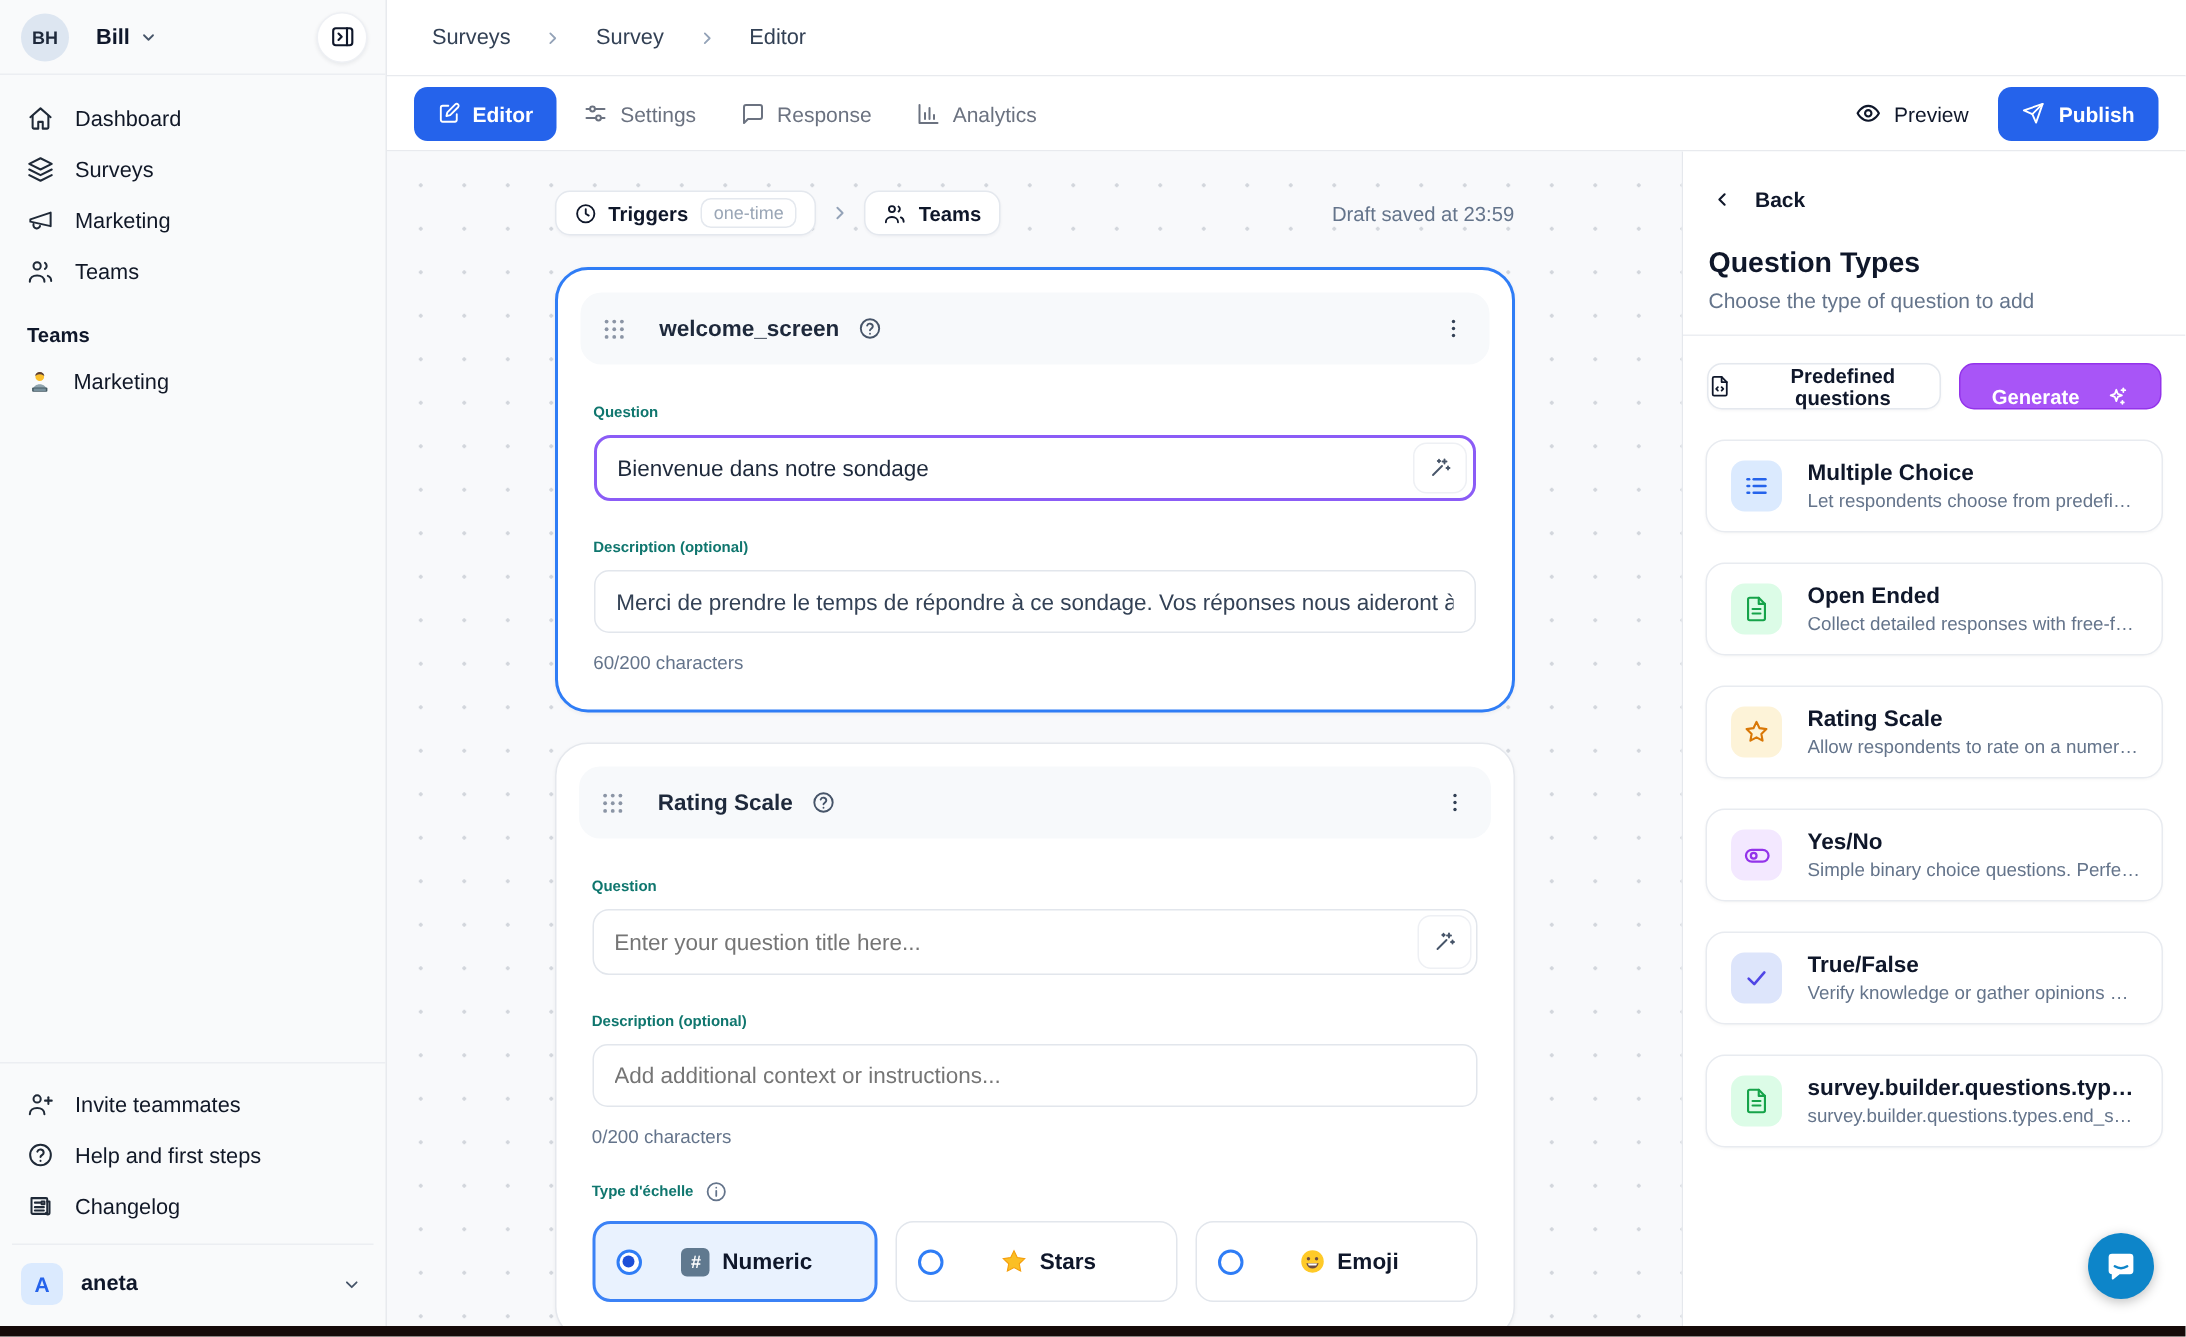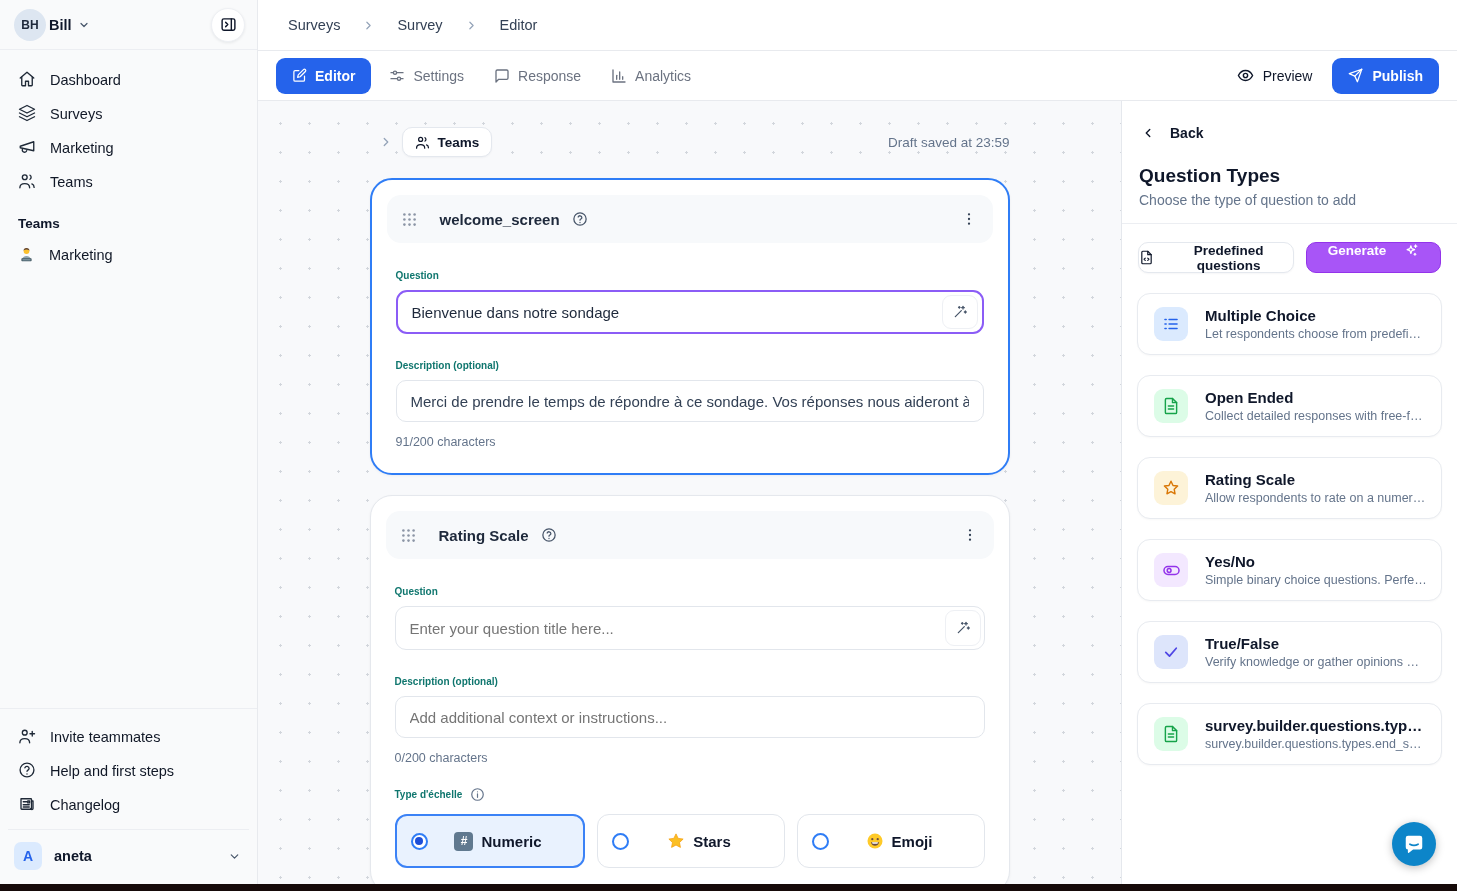--- a/index.html
+++ b/index.html
@@ -6,21 +6,21 @@
   html,body { width:1457px; height:891px; overflow:hidden; font-family:"Liberation Sans","DejaVu Sans",sans-serif; background:#fff; color:#1e293b; }
   svg { display:block; }
 
   .app { position:absolute; left:0; top:0; right:0; bottom:7px; display:flex; }
   .bottom-bar { position:absolute; left:0; right:0; bottom:0; height:7px; background:#160a09; }
 
   
   .sidebar { width:258px; background:#f9fafb; border-right:1px solid #e8eaee; display:flex; flex-direction:column; }
   .sb-header { height:50px; display:flex; align-items:center; padding:0 12px 0 14px; border-bottom:1px solid #eceef2; }
   .ws-avatar { width:32px; height:32px; border-radius:50%; background:#dde6f1; color:#1e293b; font-size:12px; font-weight:bold; display:flex; align-items:center; justify-content:center; }
-  .ws-name { margin-left:3px; font-size:14.5px; font-weight:bold; color:#0f172a; }
+  .ws-name { margin-left:18px; font-size:14.5px; font-weight:bold; color:#0f172a; }
   .ws-chevron { margin-left:6px; color:#475569; }
   .sb-toggle { margin-left:auto; width:34px; height:34px; border-radius:50%; background:#fff; border:1px solid #eef0f4; box-shadow:0 1px 3px rgba(15,23,42,.08); display:flex; align-items:center; justify-content:center; cursor:pointer; }
   .sb-nav { padding:12px 8px 0 8px; }
   .sb-item { display:flex; align-items:flex-end; gap:14px; padding:8px 10px; border-radius:8px; font-size:14.5px; color:#111827; cursor:pointer; }
   .sb-item .ic { width:18px; display:flex; justify-content:center; color:#1f2937; }
   .sb-section-label { padding:18px 18px 8px 18px; font-size:13.5px; font-weight:bold; color:#0f172a; }
   .sb-team-item { display:flex; align-items:center; gap:14px; padding:7px 10px; margin:0 8px; border-radius:8px; font-size:14.5px; color:#111827; cursor:pointer; }
   .sb-footer { margin-top:auto; border-top:1px solid #eceef2; padding:10px 8px 0 8px; }
   .sb-account { display:flex; align-items:center; margin:8px 8px 0 8px; border-top:1px solid #eceef2; padding:12px 8px 14px 6px; cursor:pointer; }
   .acct-avatar { width:28px; height:28px; border-radius:7px; background:#dbeafe; color:#2563eb; font-weight:bold; font-size:14px; display:flex; align-items:center; justify-content:center; }
@@ -77,21 +77,21 @@
   .scale-opt-label { flex:1; display:flex; align-items:center; justify-content:center; gap:8px; font-size:15px; font-weight:bold; color:#0f172a; }
   .keycap { width:19px; height:19px; border-radius:4px; background:#60798f; color:#fff; font-size:12px; font-weight:bold; display:flex; align-items:center; justify-content:center; }
 
   
   .panel { width:336px; background:#fff; border-left:1px solid #e5e8ed; overflow:hidden; display:flex; flex-direction:column; }
   .panel-back { display:flex; align-items:center; gap:15px; padding:24px 17px 0 19px; font-size:14px; font-weight:bold; color:#0f172a; cursor:pointer; }
   .panel-title { padding:24px 17px 0 17px; font-size:19px; font-weight:bold; color:#0f172a; }
   .panel-sub { padding:5px 17px 15px 17px; font-size:14px; color:#64748b; border-bottom:1px solid #eceef2; }
   .panel-actions { display:flex; gap:12px; padding:18px 16px 10px 16px; }
   .predef-btn { flex:1.16; height:31px; display:flex; align-items:center; justify-content:center; gap:10px; background:#fff; border:1px solid #e4e8ee; border-radius:10px; font-size:13.5px; font-weight:bold; color:#0f172a; box-shadow:0 1px 2px rgba(15,23,42,.04); cursor:pointer; font-family:inherit; }
-  .generate-btn { flex:1; height:31px; display:flex; align-items:flex-start; justify-content:center; gap:18px; background:#a855f7; border:1px solid #9333ea; border-radius:10px; font-size:13.5px; font-weight:bold; color:#fff; cursor:pointer; font-family:inherit; }
+  .generate-btn { flex:1; height:31px; display:flex; align-items:flex-end; justify-content:center; gap:18px; background:#a855f7; border:1px solid #9333ea; border-radius:10px; font-size:13.5px; font-weight:bold; color:#fff; cursor:pointer; font-family:inherit; }
   .type-list { padding:10px 15px; display:flex; flex-direction:column; gap:20px; }
   .type-card { display:flex; align-items:center; gap:17px; height:62px; border:1px solid #e8ebf0; border-radius:13px; background:#fff; padding:0 14px 0 16px; box-shadow:0 1px 2px rgba(15,23,42,.03); cursor:pointer; }
   .type-ic { width:34px; height:34px; border-radius:9px; flex:none; display:flex; align-items:center; justify-content:center; }
   .ic-blue { background:#dbeafe; color:#2563eb; }
   .ic-green { background:#dcfce7; color:#16a34a; }
   .ic-amber { background:#fdf3d8; color:#d97706; }
   .ic-purple { background:#f3e8ff; color:#9333ea; }
   .ic-indigo { background:#dde5fb; color:#4f46e5; }
   .type-txt { min-width:0; }
   .type-title { font-size:15px; font-weight:bold; color:#0f172a; white-space:nowrap; overflow:hidden; text-overflow:ellipsis; }
@@ -308,20 +308,30 @@
         </button>
       </div>
     </div>
 
     <div class="content">
 
       <div class="canvas">
         <div class="canvas-inner">
 
           <div class="chip-row">
+            <div class="chip">
+              <span>
+                <svg width="15" height="15" viewBox="0 0 24 24" fill="none" stroke="#0f172a" stroke-width="2" stroke-linecap="round" stroke-linejoin="round">
+                    <circle cx="12" cy="12" r="9.2"></circle>
+                    <polyline points="12 7 12 12 15.2 14"></polyline>
+                  </svg>
+              </span>
+              <span>Triggers</span>
+              <span class="chip-badge">one-time</span>
+            </div>
             <span class="chip-sep">
               <svg width="14" height="14" viewBox="0 0 24 24" fill="none" stroke="currentColor" stroke-width="2.2" stroke-linecap="round" stroke-linejoin="round">
                   <polyline points="9 6 15 12 9 18"></polyline>
                 </svg>
             </span>
             <div class="chip">
               <span>
                 <svg width="15" height="15" viewBox="0 0 24 24" fill="none" stroke="#0f172a" stroke-width="2" stroke-linecap="round" stroke-linejoin="round">
                     <circle cx="9" cy="7" r="3.2"></circle>
                     <path d="M2.5 21c0-3.5 2.8-5.5 6.5-5.5s6.5 2 6.5 5.5"></path>
@@ -376,21 +386,21 @@
                       <path d="M14.5 5.5h4"></path>
                       <path d="M20 10.5v3"></path>
                       <path d="M18.5 12h3"></path>
                       <path d="M11 3.8v2.4"></path>
                       <path d="M9.8 5h2.4"></path>
                     </svg>
                 </button>
               </div>
               <div class="field-label">Description (optional)</div>
               <input class="desc-input" value="Merci de prendre le temps de répondre à ce sondage. Vos réponses nous aideront à améliorer" style="">
-              <div class="char-count">91/200 characters</div>
+              <div class="char-count">60/200 characters</div>
             </div>
           </section>
 
           <section class="qcard plain">
             <div class="qcard-head">
               <span class="grip">
                 <svg width="17" height="17" viewBox="0 0 20 20" fill="currentColor">
                     <circle cx="4" cy="4" r="1.5"></circle>
                     <circle cx="10" cy="4" r="1.5"></circle>
                     <circle cx="16" cy="4" r="1.5"></circle>

